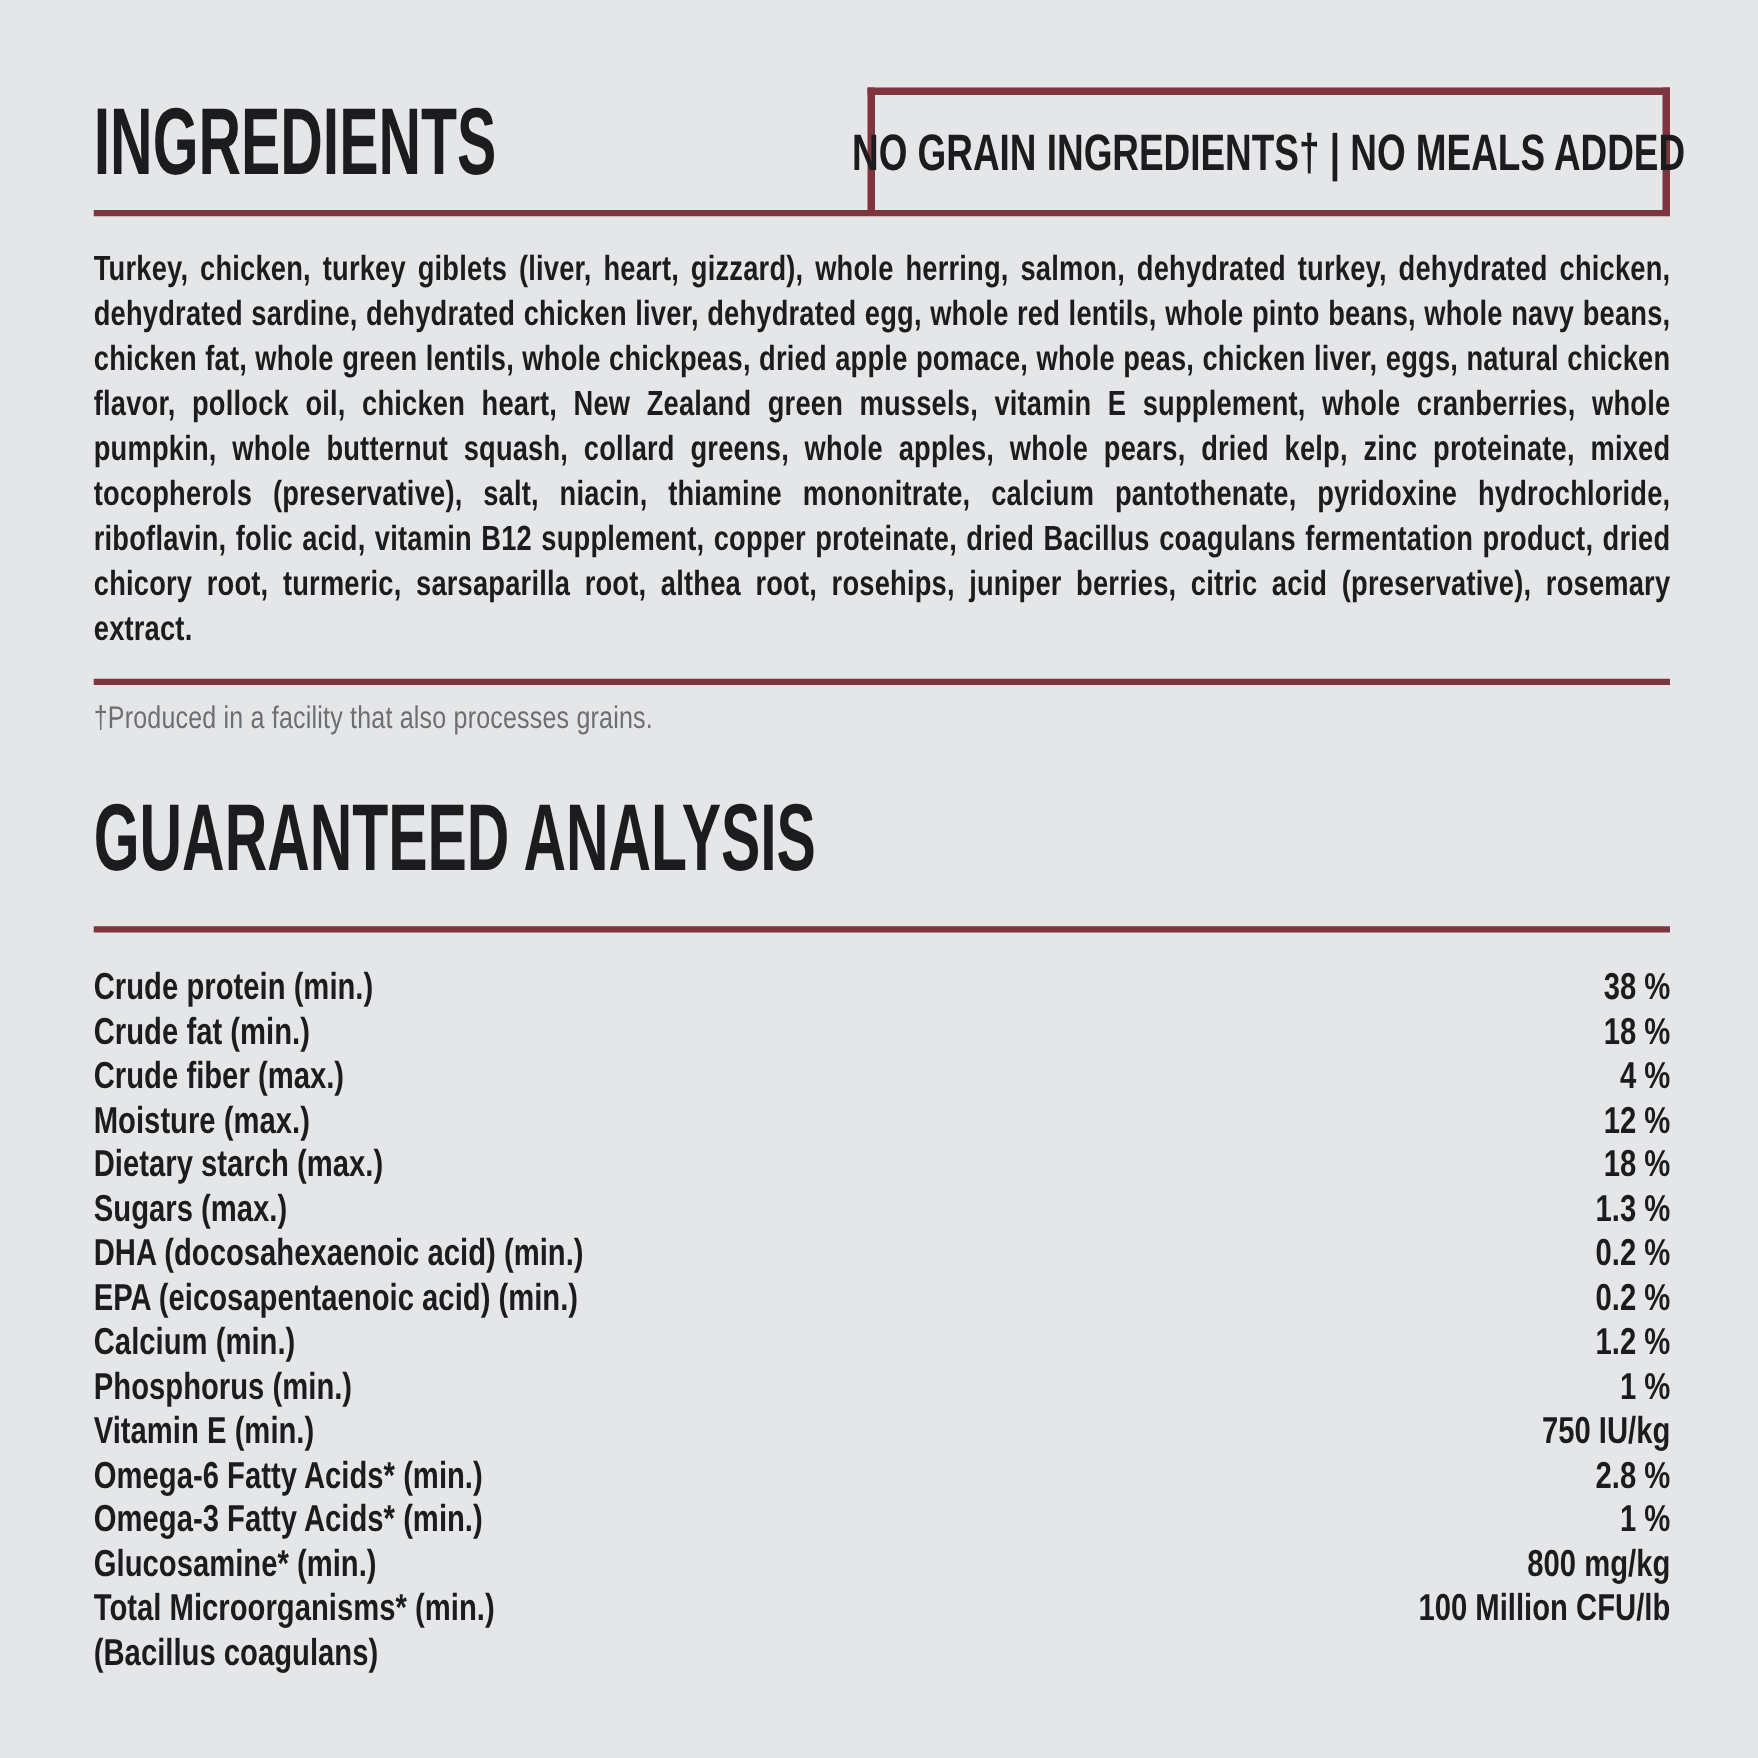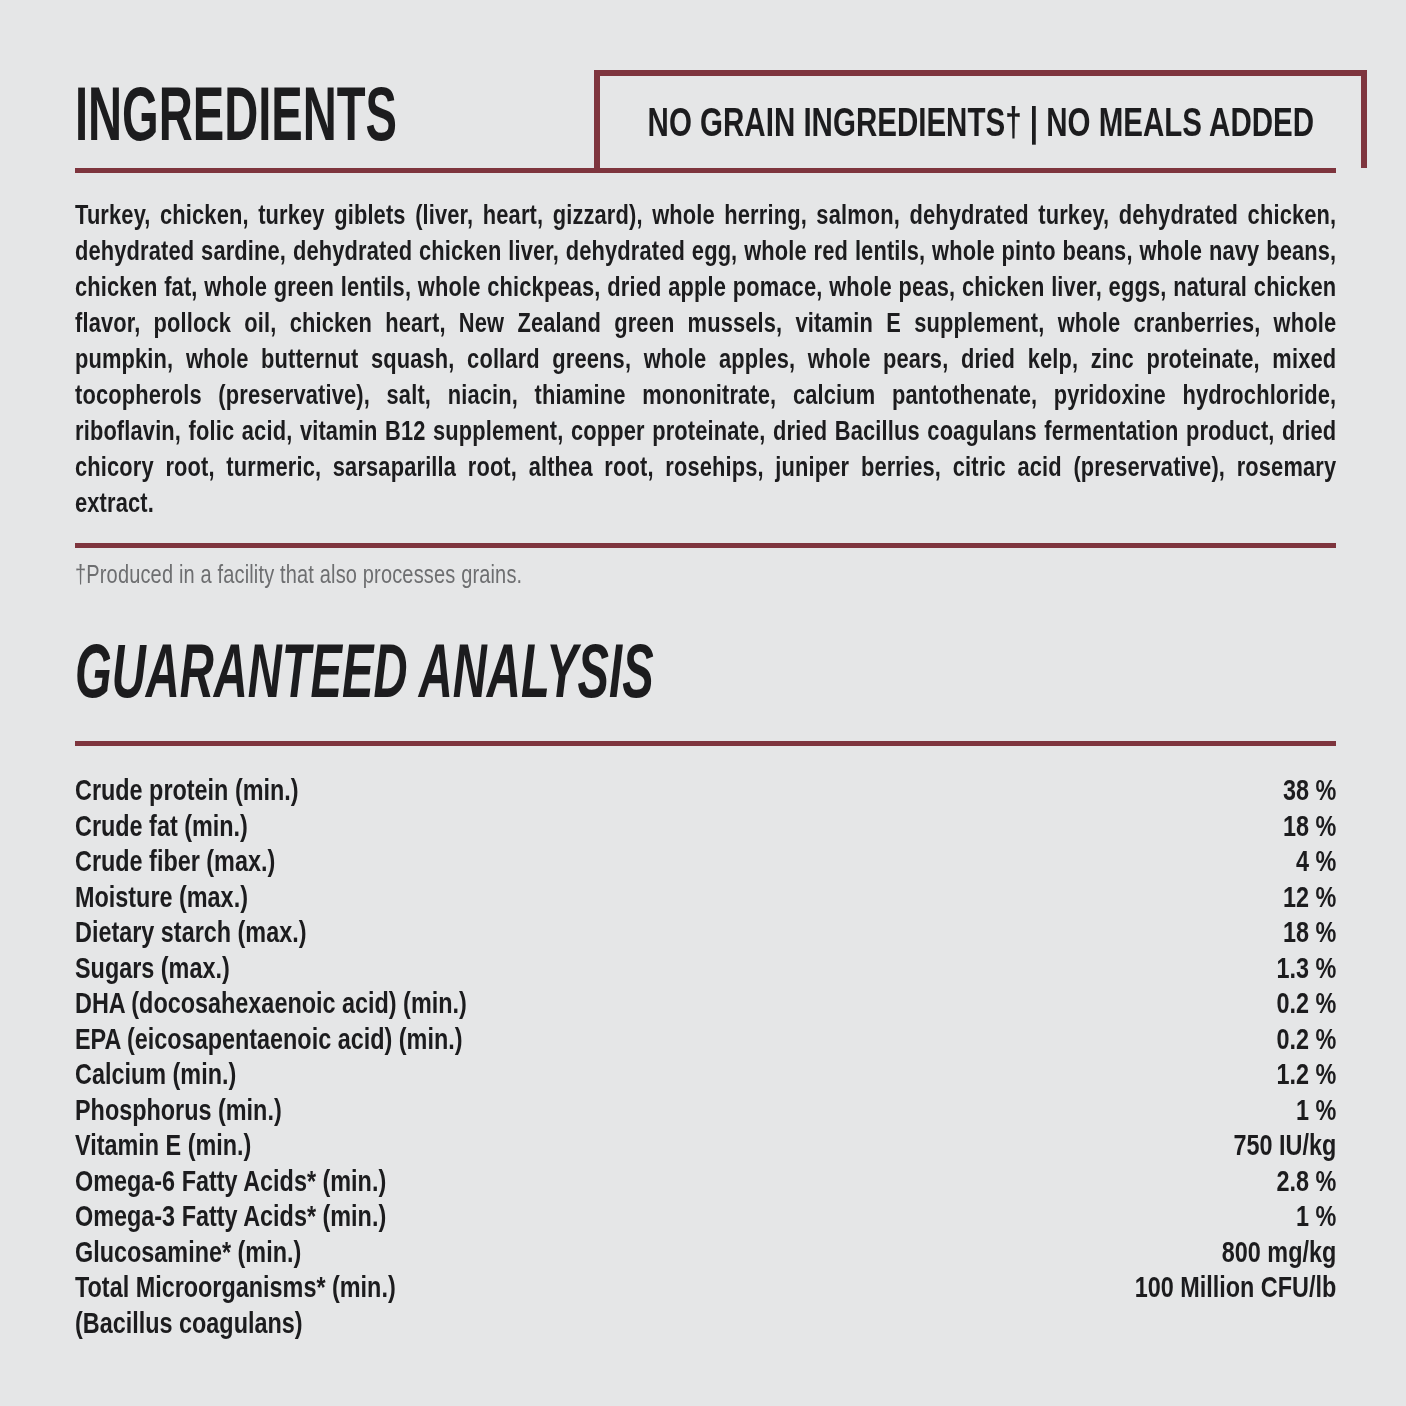--- a/index.html
+++ b/index.html
@@ -33,21 +33,21 @@
     font-weight:700;
     line-height:1;
     white-space:nowrap;
     display:inline-block;
     transform:scaleX(0.62);
     transform-origin:left bottom;
     letter-spacing:0px;
     margin-bottom:16px;
   }
   .badge{
-    width:773px;
+    width:642px;
     height:98px;
     border:6px solid var(--accent);
     border-bottom:none;
     display:flex;
     align-items:center;
     justify-content:center;
     flex:none;
   }
   .badge-text{
     font-size:41px;
@@ -87,21 +87,20 @@
     color:var(--muted);
     font-weight:400;
     width:1576px;               
     transform:scaleX(0.80);
     transform-origin:left top;
     letter-spacing:0.2px;
   }
 
   .ga-title{
     margin-top:44px;
-    font-style:italic;
   }
   .ga-rule{
     margin-top:16px;
     border:none;
     border-top:5px solid var(--accent);
     height:0;
   }
 
   .ga-rows{
     margin-top:26px;

